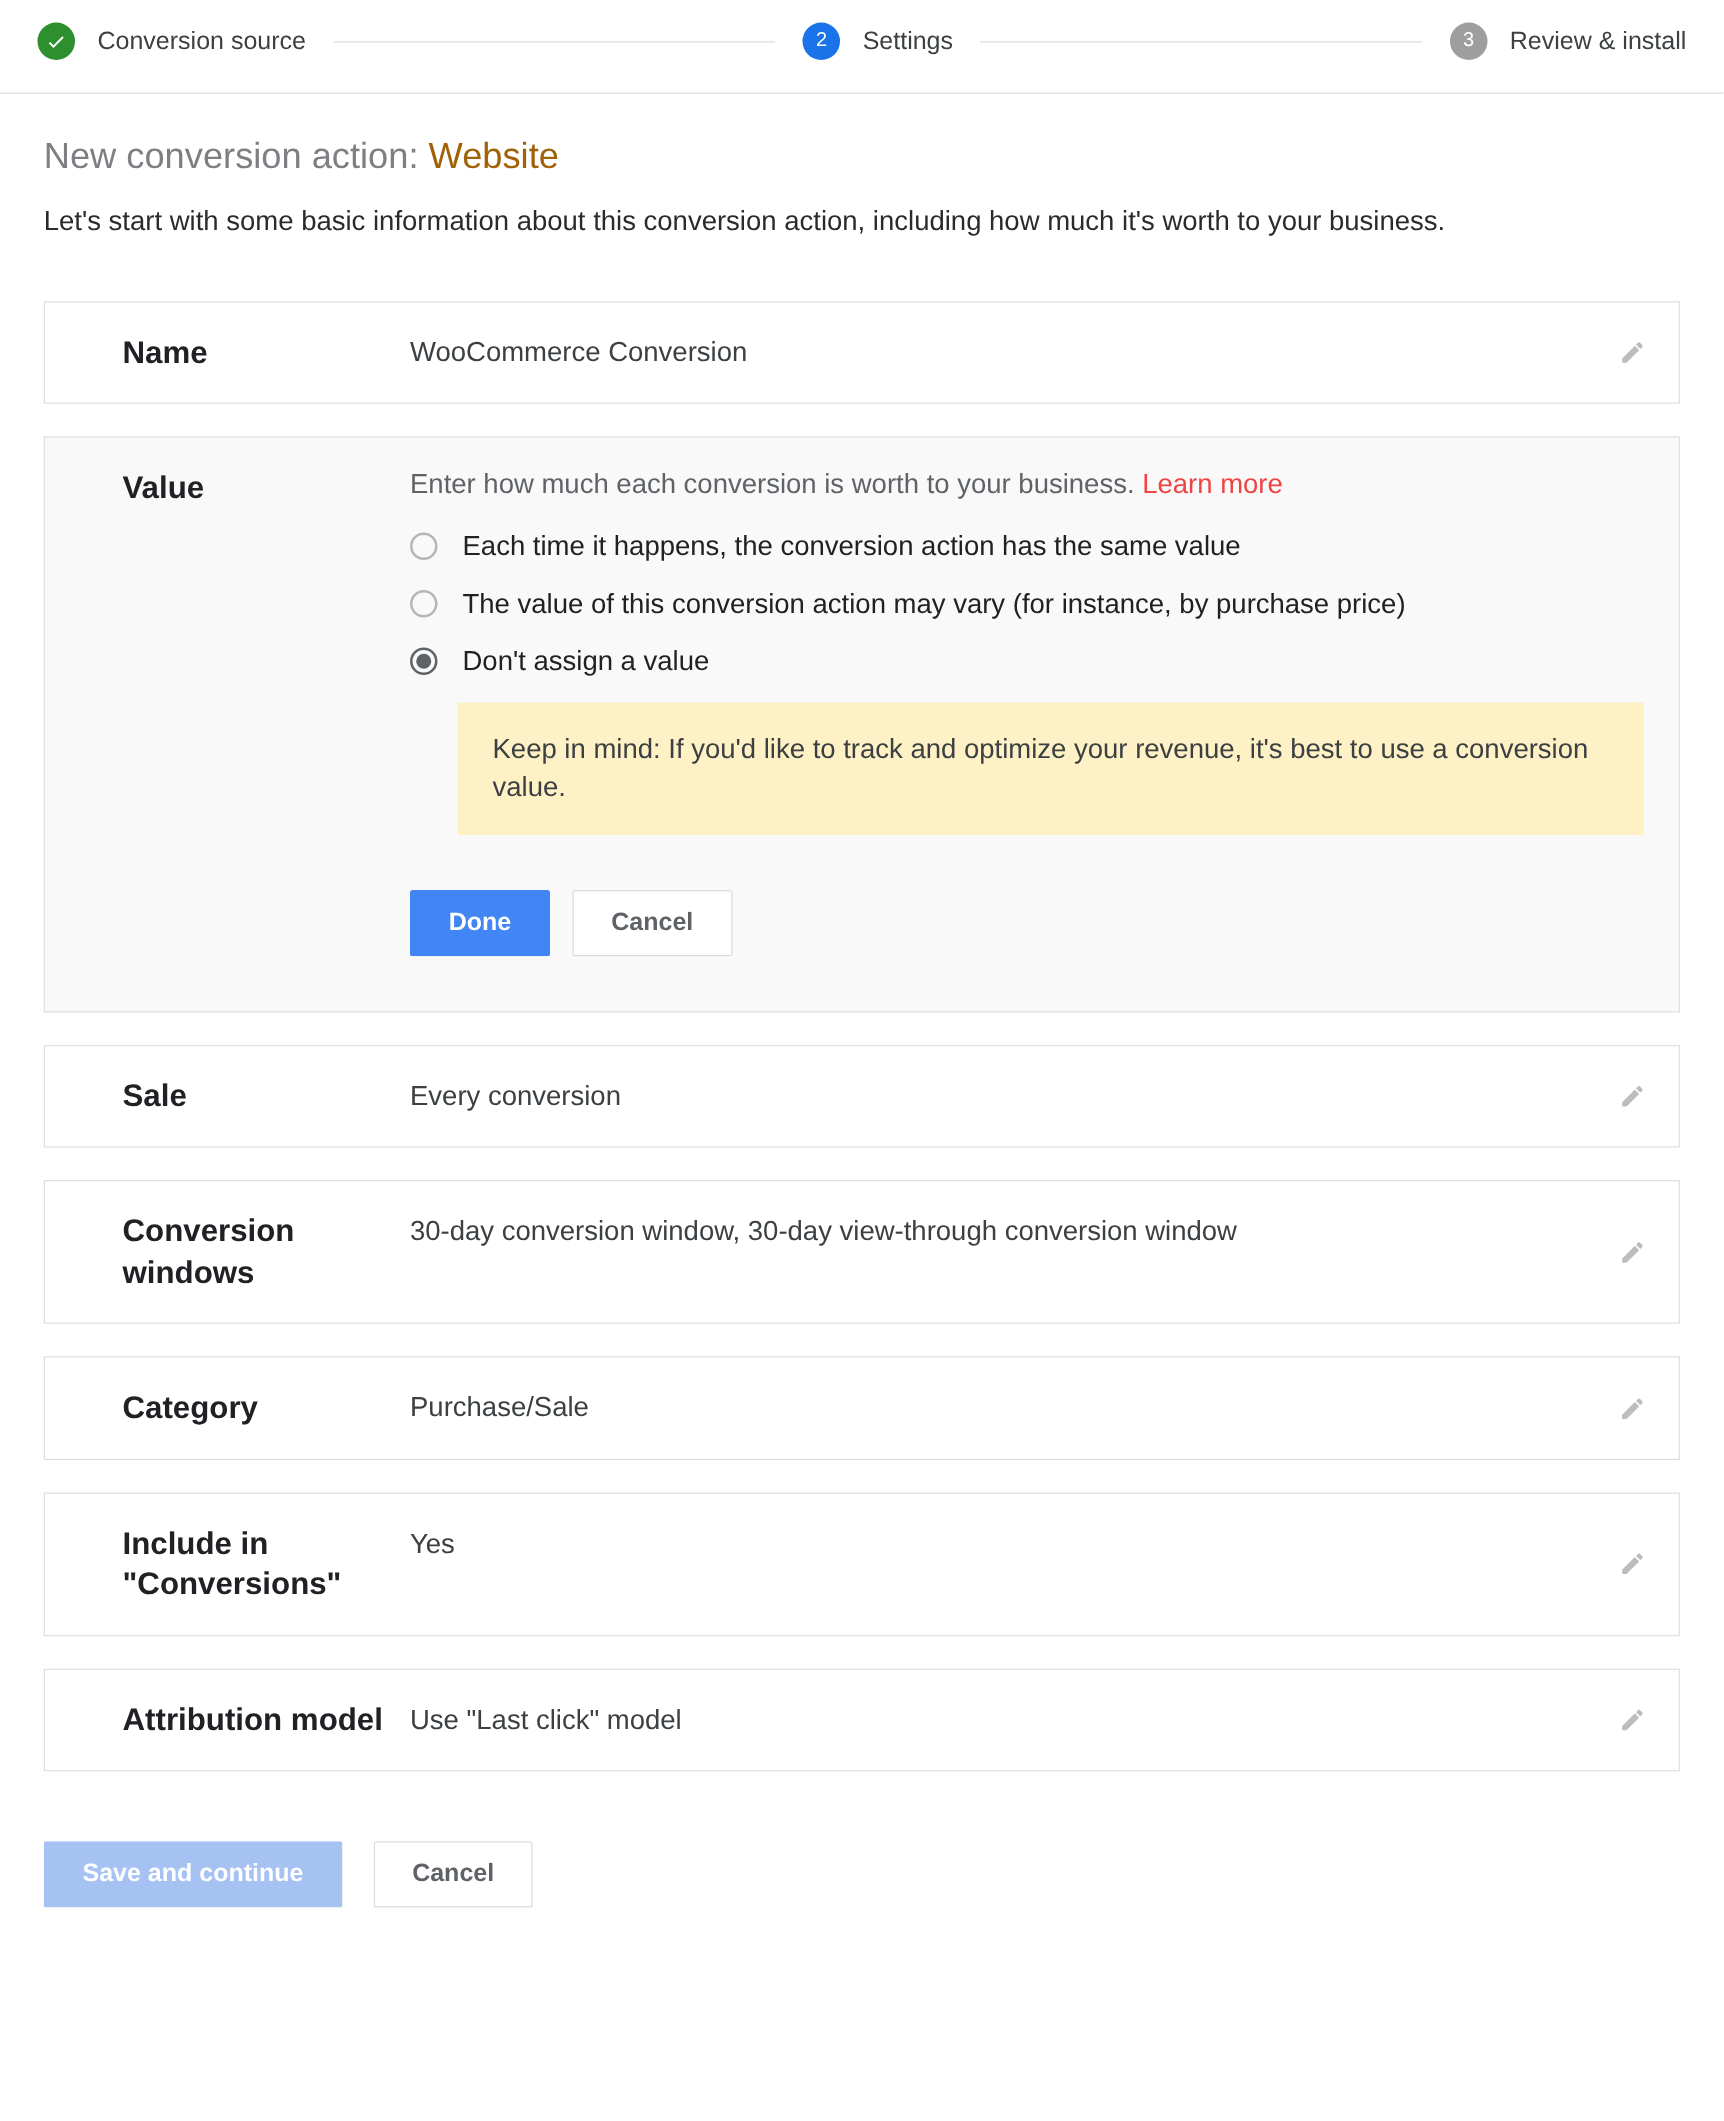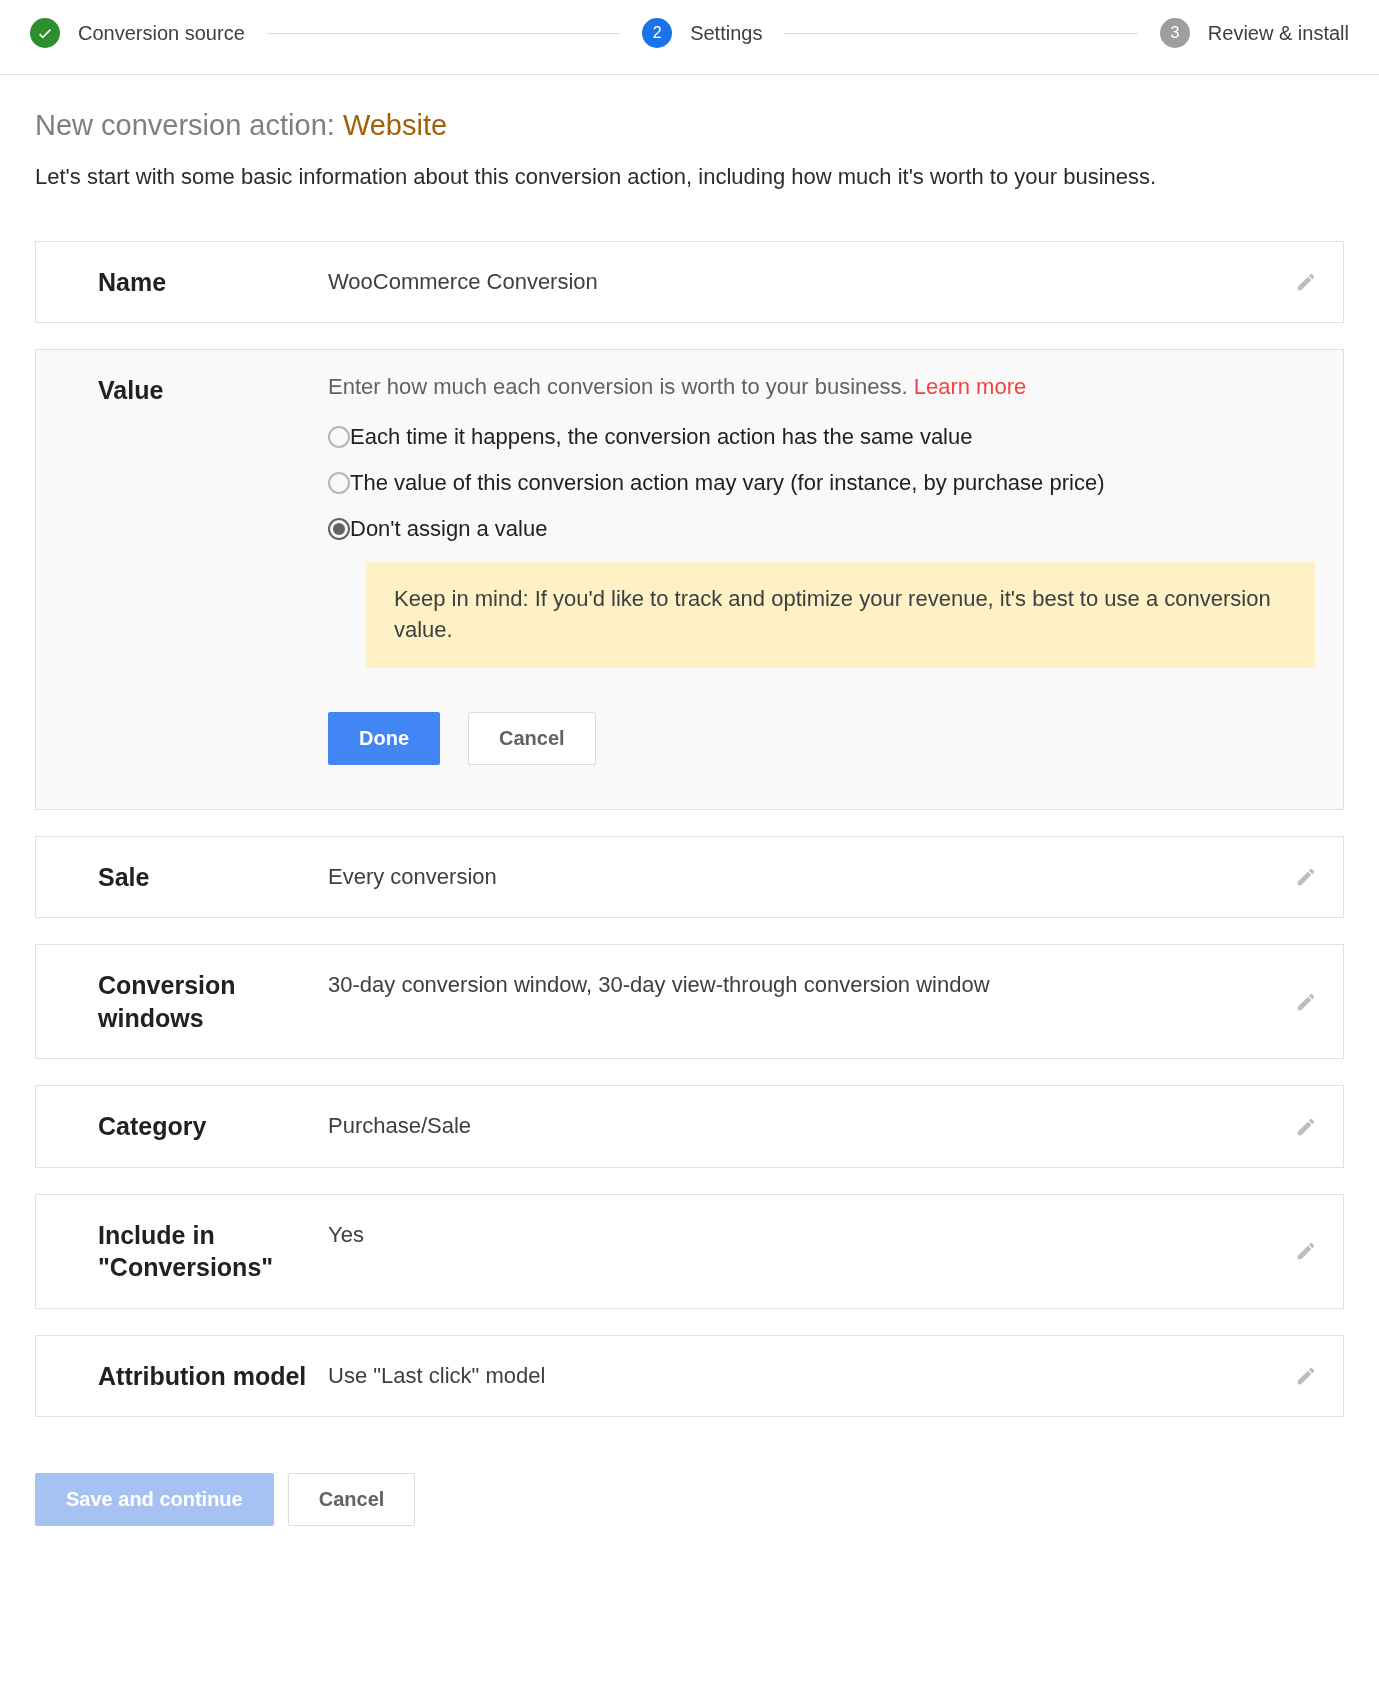--- a/index.html
+++ b/index.html
@@ -74,21 +74,21 @@
     display: flex; align-items: center; justify-content: center;
     cursor: pointer;
   }
   .edit-btn svg { width: 22px; height: 22px; fill: #bdbdbd; }
 
   
   .value-body { flex: 1; }
   .value-intro { font-size: 22px; color: #5f6368; margin-bottom: 24px; }
   .value-intro .learn-link { color: #ef4444; cursor: pointer; }
   .radio-row {
-    display: flex; align-items: center; gap: 0;
+    display: flex; align-items: center; gap: 20px;
     margin-bottom: 20px;
   }
   .radio-row:last-of-type { margin-bottom: 28px; }
   .radio {
     width: 22px; height: 22px; border-radius: 50%;
     border: 2px solid #b6b6b6;
     flex-shrink: 0;
     display: flex; align-items: center; justify-content: center;
   }
   .radio.selected { border-color: #5f6368; }
@@ -100,34 +100,34 @@
   .radio-label { font-size: 22px; color: #202124; }
   .notice {
     background: #fdf1c5;
     padding: 22px 28px;
     font-size: 22px;
     color: #3c4043;
     margin-left: 38px;
     margin-bottom: 44px;
     line-height: 1.4;
   }
-  .expanded-actions { display: flex; gap: 28px; }
+  .expanded-actions { display: flex; gap: 18px; }
   .btn {
     font-size: 20px;
     font-weight: 700;
     padding: 14px 30px;
     border-radius: 2px;
     border: 1px solid transparent;
     cursor: pointer;
   }
   .btn-primary { background: #4285f4; color: #fff; }
   .btn-secondary { background: #fff; color: #5f6368; border-color: #dadce0; }
   .btn-primary.disabled { background: #a6c2f2; color: #fff; cursor: default; }
 
-  .footer-actions { display: flex; gap: 14px; margin-top: 56px; }
+  .footer-actions { display: flex; gap: 25px; margin-top: 56px; }
 </style>
 </head>
 <body>
 
 <div class="stepper">
   <div class="step step-complete">
     <span class="step-circle check-icon">
       <svg viewBox="0 0 24 24">
           <path fill="#fff" d="M9 16.2l-3.5-3.5L4 14.2 9 19.2 20 8.2 18.5 6.7z"></path>
         </svg>

